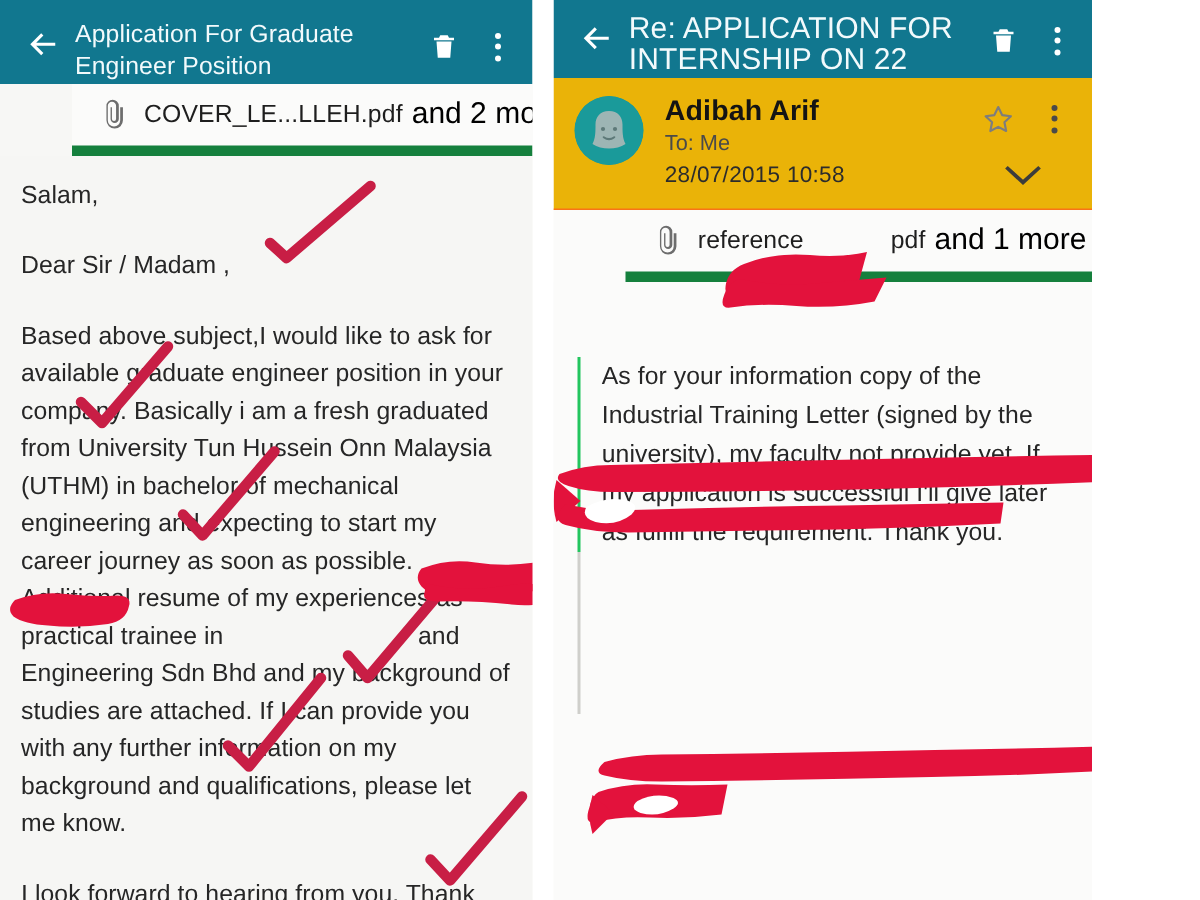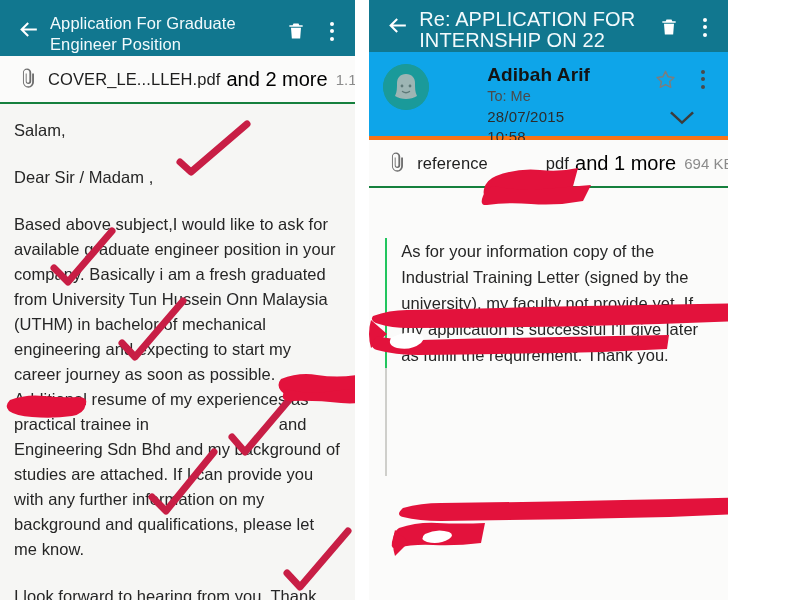--- a/index.html
+++ b/index.html
@@ -36,36 +36,36 @@
   }
   .appbar-title.caps{font-size:20px;line-height:21px;}
   .appbar-actions{flex:0 0 auto;display:flex;align-items:flex-start;gap:2px;padding-top:8px;}
   .icon-btn{width:34px;height:34px;display:flex;align-items:center;justify-content:center;cursor:pointer;}
   .kebab{display:flex;flex-direction:column;gap:3.5px;align-items:center;justify-content:center;width:20px;height:24px;}
   .kebab i{display:block;width:4px;height:4px;border-radius:50%;background:#ffffff;}
 
   
   .attach{
     position:relative;display:flex;align-items:center;
-    height:48px;background:#fbfbfa;border-bottom:2px solid #15803d;
-    padding:0 8px 0 12px;box-sizing:border-box;cursor:pointer;
+    height:48px;background:#fbfbfa;border-bottom:7px solid #15803d;
+    padding:0 8px 0 12px;box-sizing:border-box;cursor:pointer;margin-left:48px;
   }
   .clip{flex:0 0 32px;width:32px;display:flex;align-items:center;justify-content:center;}
   .attach-name{
     font-size:16.5px;color:#1e1e1e;white-space:nowrap;margin-left:4px;letter-spacing:.1px;
   }
   .attach-more{font-size:20px;color:#000000;margin-left:6px;white-space:nowrap;}
   .attach-size{font-size:15px;color:#8b8b8b;margin-left:8px;white-space:nowrap;}
   .attach-chev{margin-left:auto;padding-left:6px;display:flex;align-items:center;}
 
   
   .sender{
     position:relative;display:flex;align-items:flex-start;
-    background:#0ea5e9;border-bottom:4px solid #f97316;
-    padding:10px 8px 10px 14px;height:88px;box-sizing:border-box;gap:44px;
+    background:#eab308;border-bottom:1px solid #f97316;
+    padding:10px 8px 10px 14px;height:88px;box-sizing:border-box;
   }
   .avatar{
     flex:0 0 46px;width:46px;height:46px;border-radius:50%;
     background:#1a9a9a;position:relative;overflow:hidden;margin-top:2px;
   }
   .sender-info{flex:1 1 auto;padding-left:14px;padding-top:1px;min-width:0;}
   .sender-name{font-size:19px;font-weight:700;color:#141414;line-height:23px;letter-spacing:.1px;}
   .sender-to{font-size:14.5px;color:#4a4a4a;line-height:19px;margin-top:1px;}
   .sender-date{font-size:15px;color:#2c2c2c;line-height:20px;margin-top:1px;letter-spacing:.2px;}
   .sender-actions{flex:0 0 auto;display:flex;flex-direction:column;align-items:center;justify-content:space-between;height:68px;}

